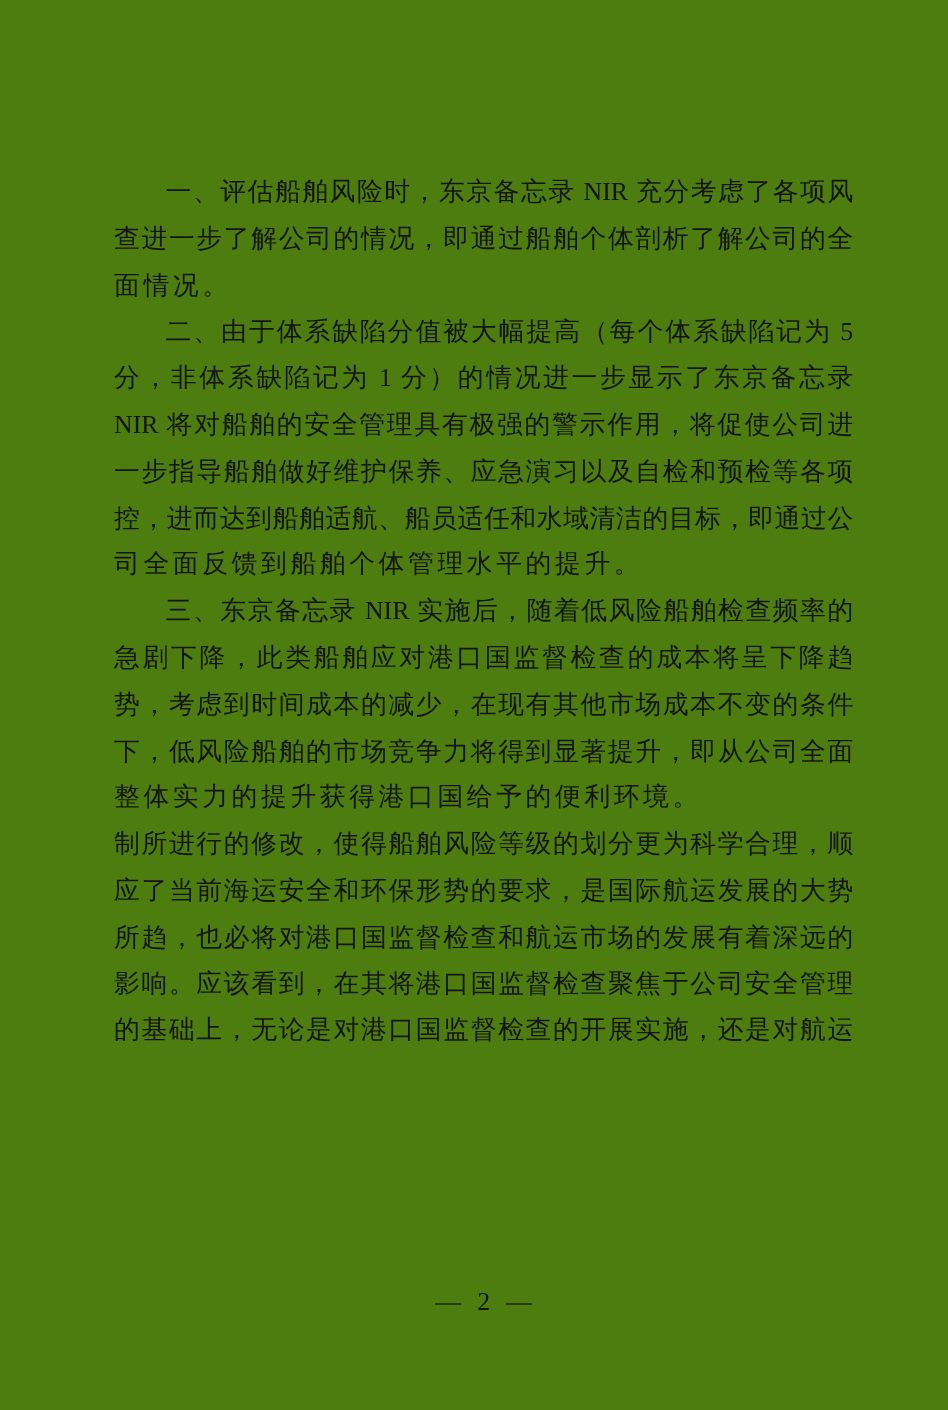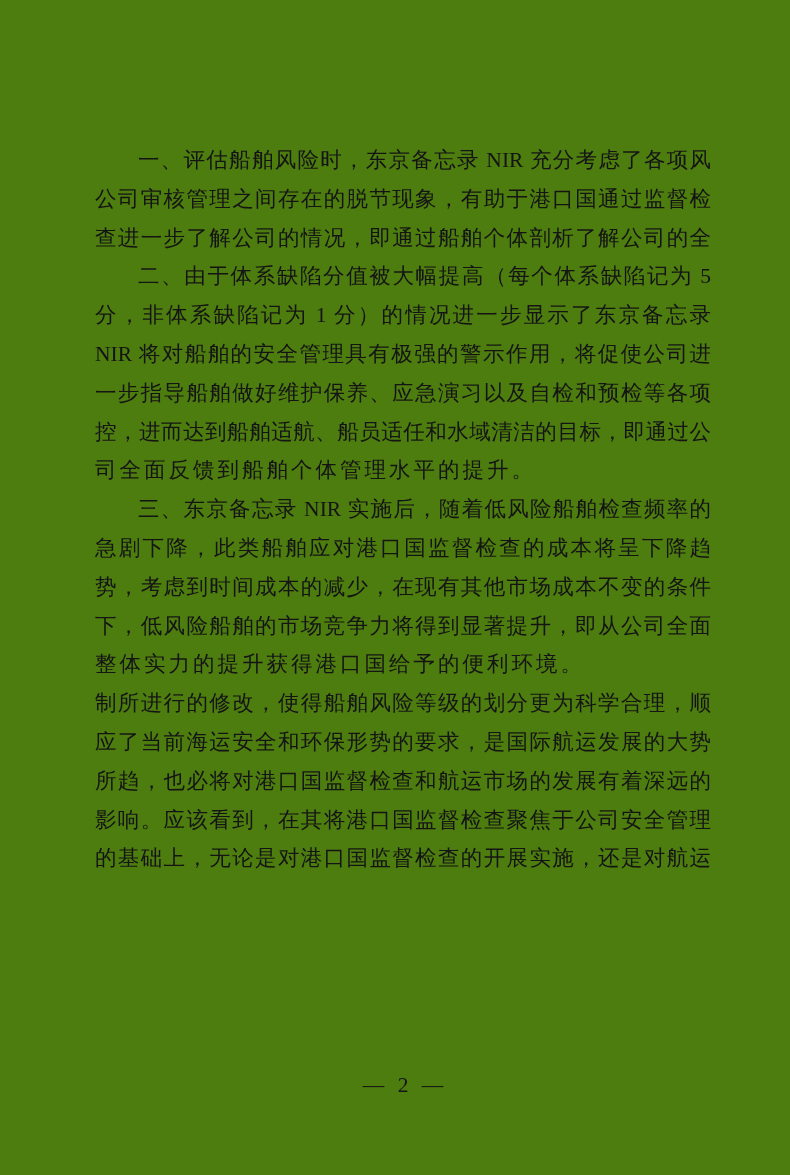--- a/index.html
+++ b/index.html
@@ -55,22 +55,22 @@
     color: #141414;
   }
 </style>
 </head>
 <body>
 
 <main class="page">
   <div class="text-block">
       <div class="paragraph">
         <div class="line first">一、评估船舶风险时，东京备忘录 NIR 充分考虑了各项风</div>
-        <div class="line">公司审核管理之间存在的脱节现象，有助于港口国通过监督检</div>
         <div class="line">查进一步了解公司的情况，即通过船舶个体剖析了解公司的全</div>
+        <div class="line plast">面情况。</div>
       </div>
       <div class="paragraph">
         <div class="line first">二、由于体系缺陷分值被大幅提高（每个体系缺陷记为 5</div>
         <div class="line">分，非体系缺陷记为 1 分）的情况进一步显示了东京备忘录</div>
         <div class="line">NIR 将对船舶的安全管理具有极强的警示作用，将促使公司进</div>
         <div class="line">一步指导船舶做好维护保养、应急演习以及自检和预检等各项</div>
         <div class="line">控，进而达到船舶适航、船员适任和水域清洁的目标，即通过公</div>
         <div class="line plast">司全面反馈到船舶个体管理水平的提升。</div>
       </div>
       <div class="paragraph">

